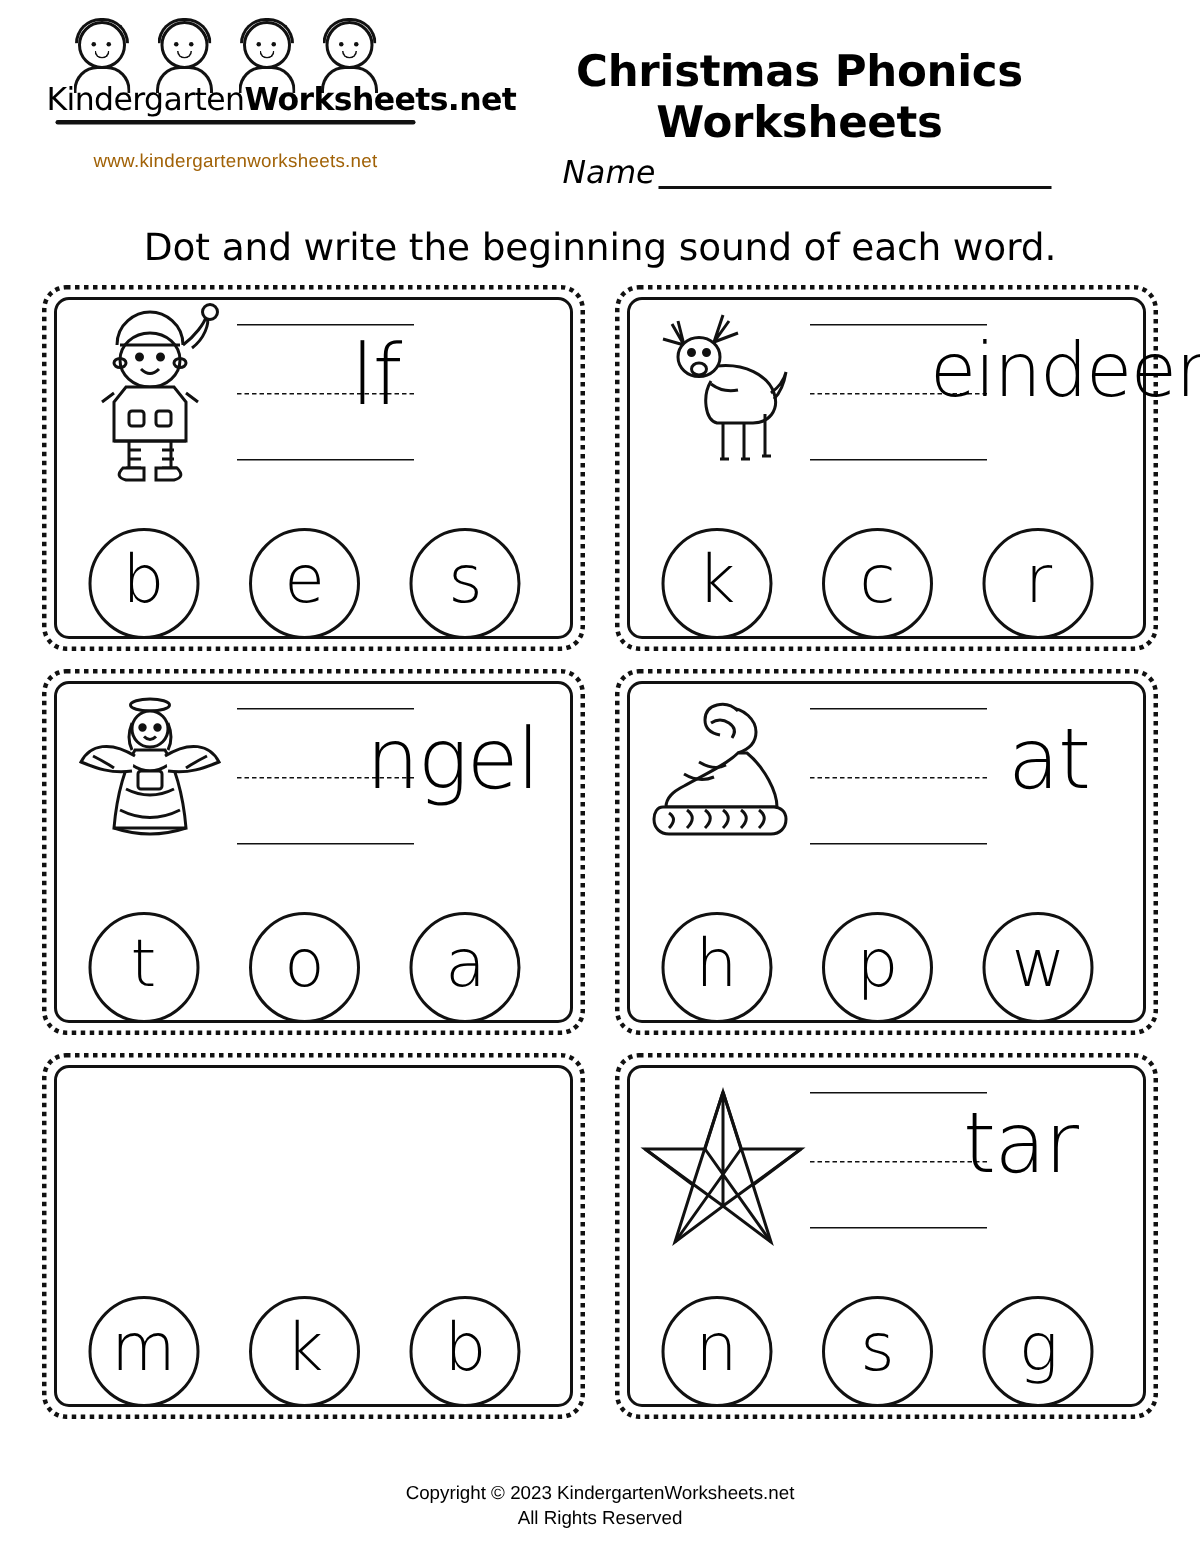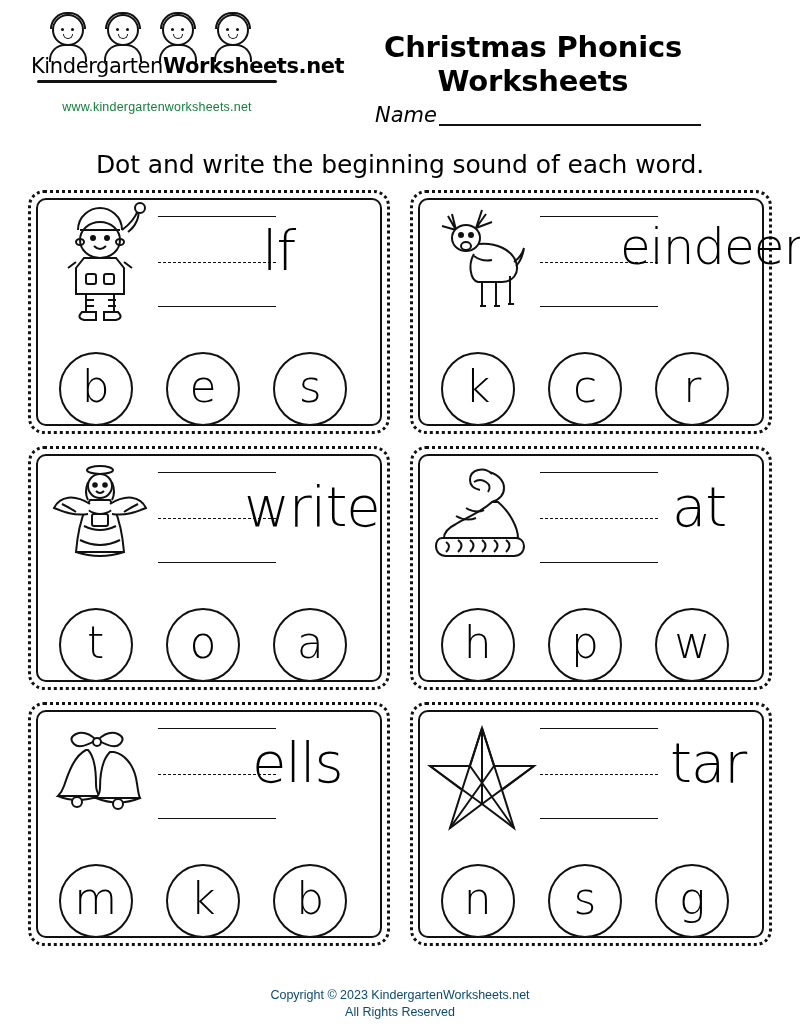--- a/index.html
+++ b/index.html
@@ -102,21 +102,21 @@
     position: absolute;
     left: 6px; top: 70px;
     width: 240px; height: 3px;
     background: #111;
     border-radius: 2px;
   }
   .logo-url {
     margin-top: 12px;
     font-size: 12.5px;
     letter-spacing: 0.2px;
-    color: #15803d;
+    color: #a16207;
     font-family: "Liberation Sans", sans-serif;
   }
 
   .title {
     position: absolute;
     left: 290px; top: 30px;
     width: 486px;
     text-align: center;
     font-family: "DejaVu Sans", sans-serif;
     font-size: 29px;
@@ -198,21 +198,21 @@
   .wl {
     position: absolute;
     left: 0; width: 118px;
     border-top: 1.6px solid #111;
   }
   .wl.top { top: 6px; }
   .wl.mid { top: 52px; border-top: 1.6px dashed #111; }
   .wl.bot { top: 96px; }
   .word {
     position: absolute;
-    left: 224px; top: 22px;
+    left: 196px; top: 22px;
     font-family: "DejaVu Sans", sans-serif;
     font-size: 56px;
     font-weight: 300;
     letter-spacing: -1px;
     white-space: nowrap;
   }
   .choices {
     position: absolute;
     left: 14px; bottom: 8px;
     width: 322px;
@@ -234,21 +234,21 @@
     padding-bottom: 4px;
   }
 
   
   .footer {
     position: absolute;
     left: 0; bottom: 14px;
     width: 800px;
     text-align: center;
     font-size: 12.5px;
-    color: #0c4a6e;
+    color: #000000;
     line-height: 1.35;
     font-family: "Liberation Sans", sans-serif;
   }
 
   svg { display: block; }
 </style>
 </head>
 <body>
 
 <div class="page">
@@ -412,21 +412,21 @@
               <rect x="48" y="58" width="16" height="12" rx="2" fill="#fff"></rect>
               <path d="M32 96 q24 8 48 0"></path>
             </g>
           </svg>
         </div>
         <div class="writing-lines">
           <div class="wl top"></div>
             <div class="wl mid"></div>
             <div class="wl bot"></div>
         </div>
-        <div class="word" style="left:206px;">write</div>
+        <div class="word" style="left:206px;">ngel</div>
       </div>
       <div class="choices">
         <div class="choice">t</div>
         <div class="choice">o</div>
         <div class="choice">a</div>
       </div>
     </div>
 
     <div class="card">
       <div class="scallop"></div>
@@ -455,43 +455,20 @@
       <div class="choices">
         <div class="choice">h</div>
         <div class="choice">p</div>
         <div class="choice">w</div>
       </div>
     </div>
 
     <div class="card">
       <div class="scallop"></div>
       <div class="inner"></div>
-      <div class="card-top">
-        <div class="art">
-          <svg viewBox="0 0 112 124" width="112" height="124">
-            <g fill="none" stroke="#111" stroke-width="2">
-              <path d="M52 28 q-10 -10 -20 -6 q-8 4 -2 10 q6 6 22 -4 z" fill="#fff"></path>
-              <path d="M54 28 q10 -10 20 -6 q8 4 2 10 q-6 6 -22 -4 z" fill="#fff"></path>
-              <circle cx="53" cy="30" r="4" fill="#fff"></circle>
-              <path d="M42 38 C30 44 24 62 20 74 C18 80 16 82 14 84 L56 84 C54 82 52 78 52 72 C52 58 50 44 44 38 z" fill="#fff"></path>
-              <path d="M14 84 q18 8 42 0"></path>
-              <circle cx="33" cy="90" r="5" fill="#fff"></circle>
-              <path d="M66 40 C58 48 56 64 56 76 C56 80 54 84 52 86 L96 86 C94 82 94 76 92 66 C89 52 80 42 70 40 z" fill="#fff"></path>
-              <path d="M52 86 q22 9 44 0"></path>
-              <circle cx="74" cy="92" r="5" fill="#fff"></circle>
-            </g>
-          </svg>
-        </div>
-        <div class="writing-lines">
-          <div class="wl top"></div>
-            <div class="wl mid"></div>
-            <div class="wl bot"></div>
-        </div>
-        <div class="word" style="left:214px;">ells</div>
-      </div>
       <div class="choices">
         <div class="choice">m</div>
         <div class="choice">k</div>
         <div class="choice">b</div>
       </div>
     </div>
 
     <div class="card">
       <div class="scallop"></div>
       <div class="inner"></div>
@@ -502,21 +479,21 @@
               <path d="M56 16 L68 54 L108 54 L76 78 L88 116 L56 92 L24 116 L36 78 L4 54 L44 54 z" fill="#fff"></path>
               <path d="M56 16 L56 92 M56 16 L36 78 M56 16 L76 78 M4 54 L56 92 M108 54 L56 92 M68 54 L24 116 M44 54 L88 116"></path>
             </g>
           </svg>
         </div>
         <div class="writing-lines">
           <div class="wl top"></div>
             <div class="wl mid"></div>
             <div class="wl bot"></div>
         </div>
-        <div class="word" style="left:222px;margin-left:28px;">tar</div>
+        <div class="word" style="left:222px;">tar</div>
       </div>
       <div class="choices">
         <div class="choice">n</div>
         <div class="choice">s</div>
         <div class="choice">g</div>
       </div>
     </div>
 
   </div>
 

